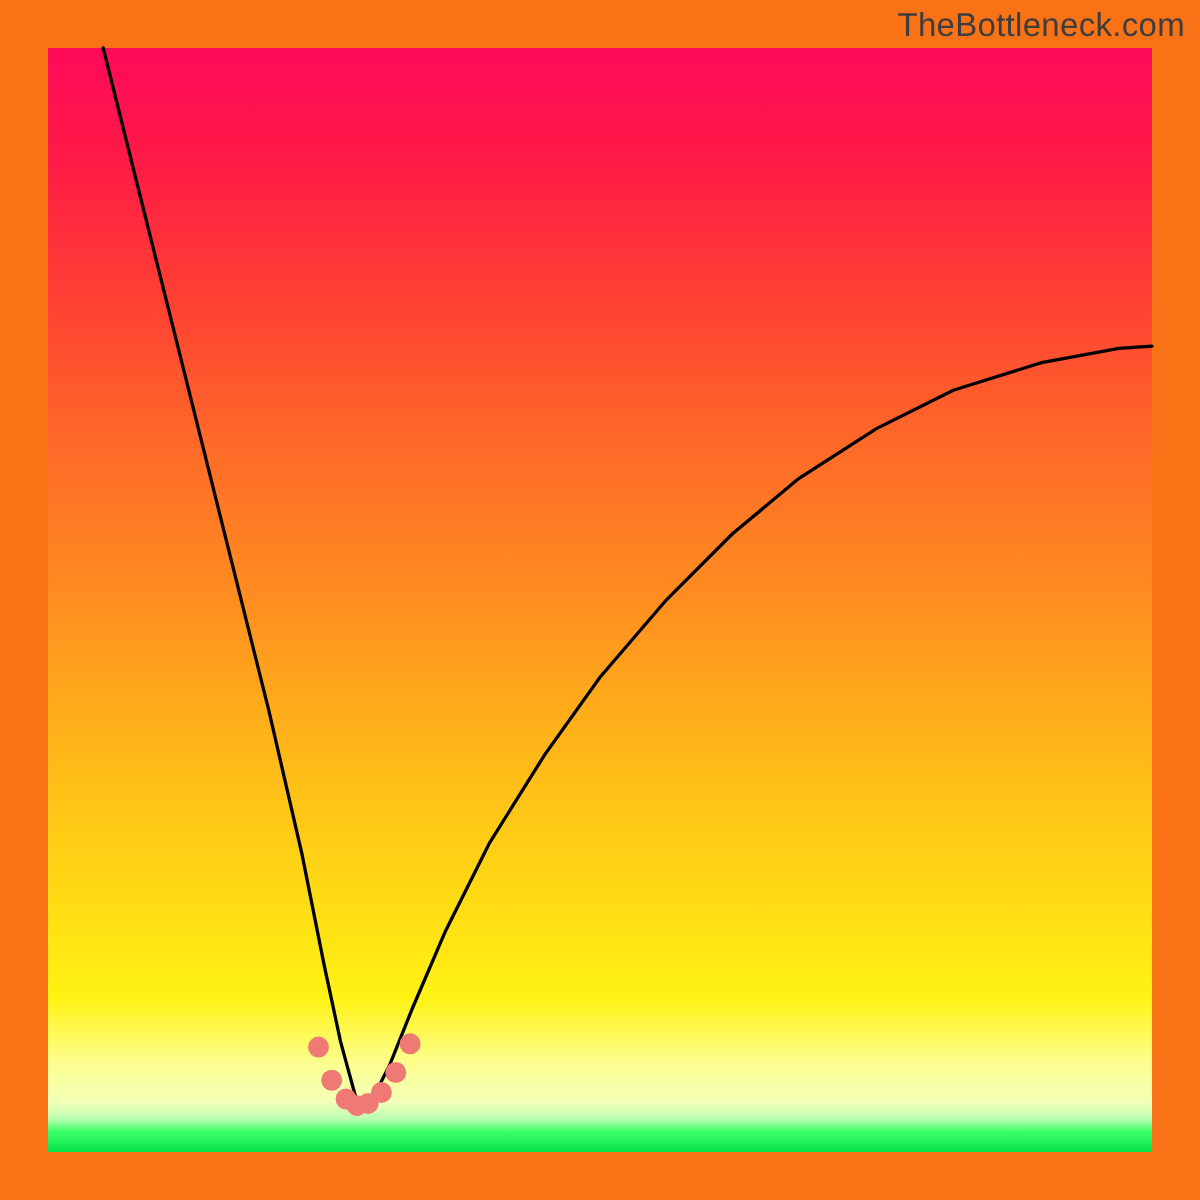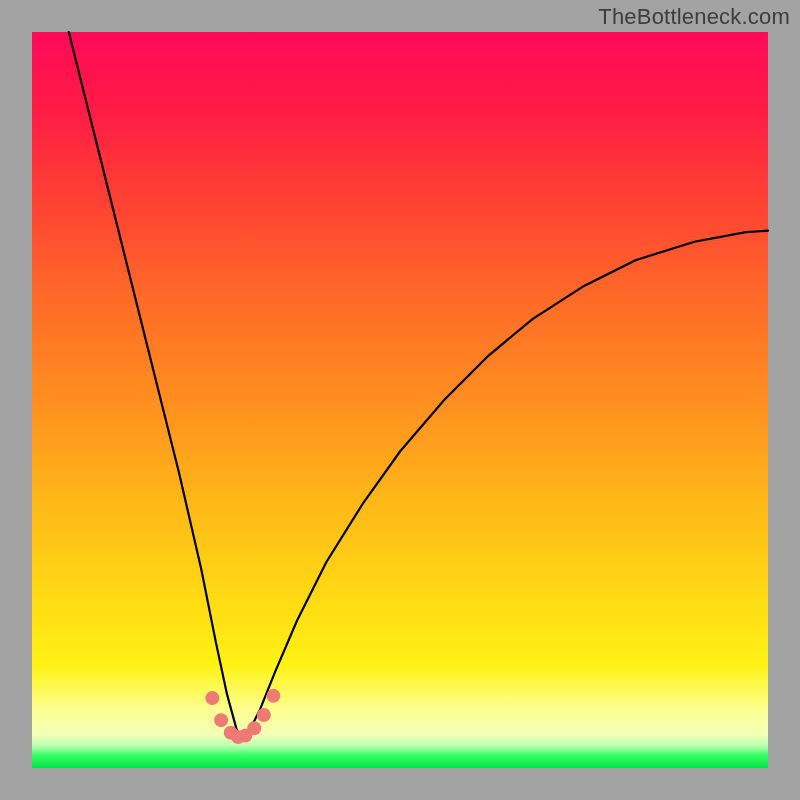--- a/index.html
+++ b/index.html
@@ -10,21 +10,21 @@
     background: #000;
     font-family: Arial, Helvetica, sans-serif;
     overflow: hidden;
   }
   .frame {
     position: absolute;
     top: 0;
     left: 0;
     width: 800px;
     height: 800px;
-    background: #a3a3a3;
+    background: #f97316;
   }
   .plot {
     position: absolute;
     top: 32px;
     left: 32px;
     width: 736px;
     height: 736px;
     
     background: linear-gradient(
       to bottom,

